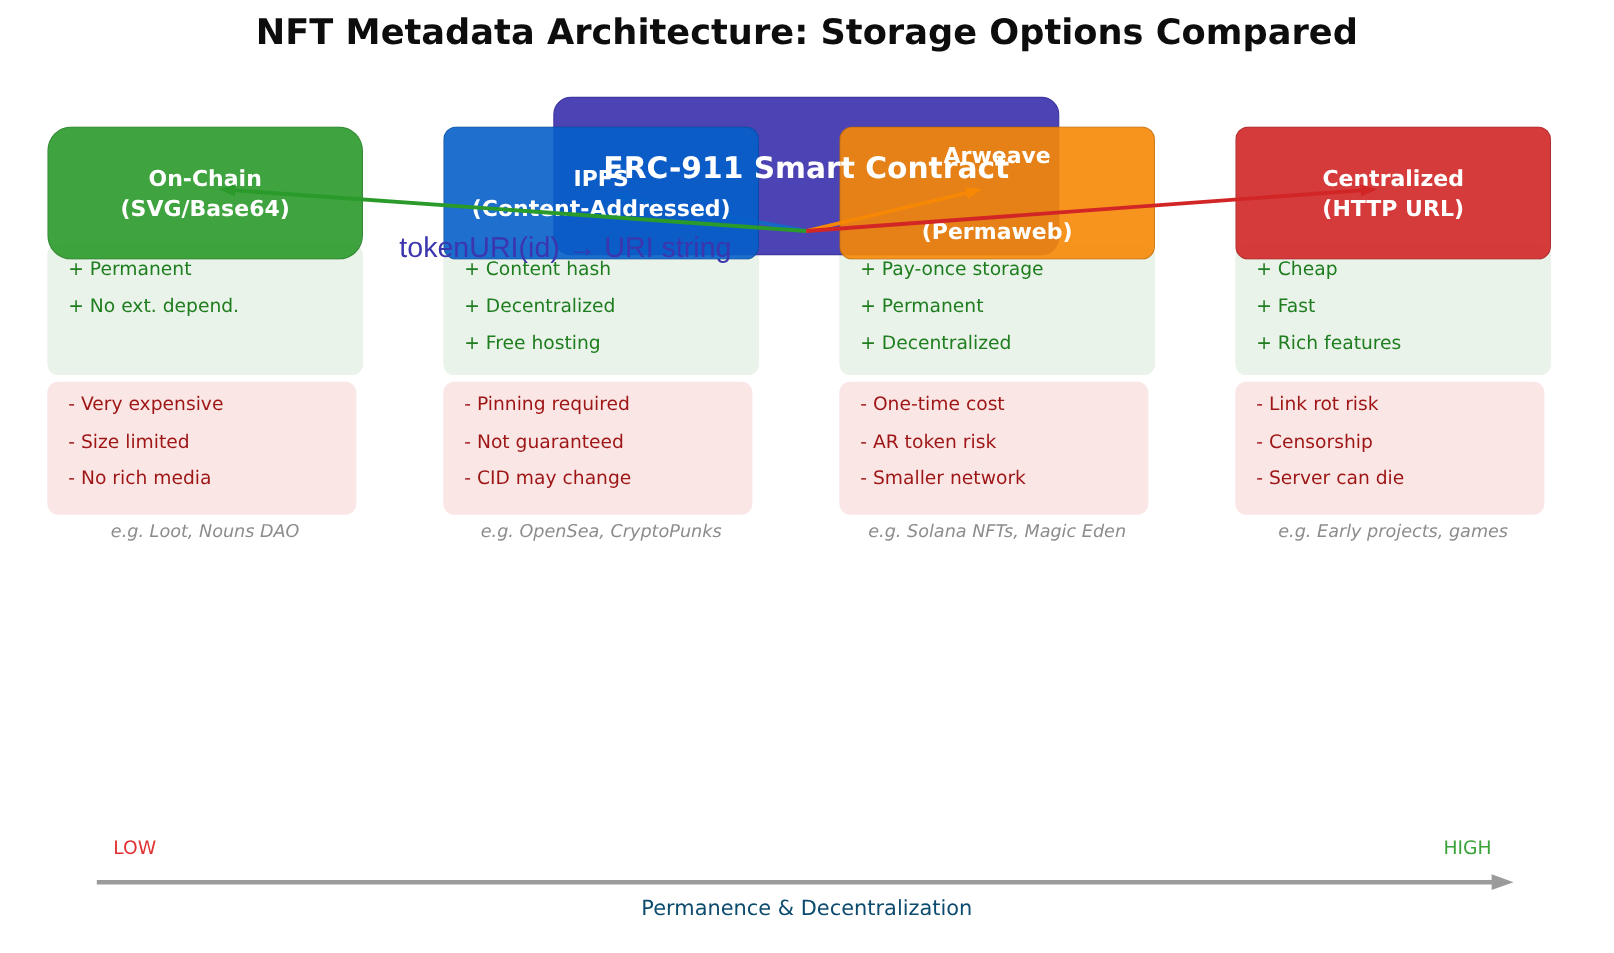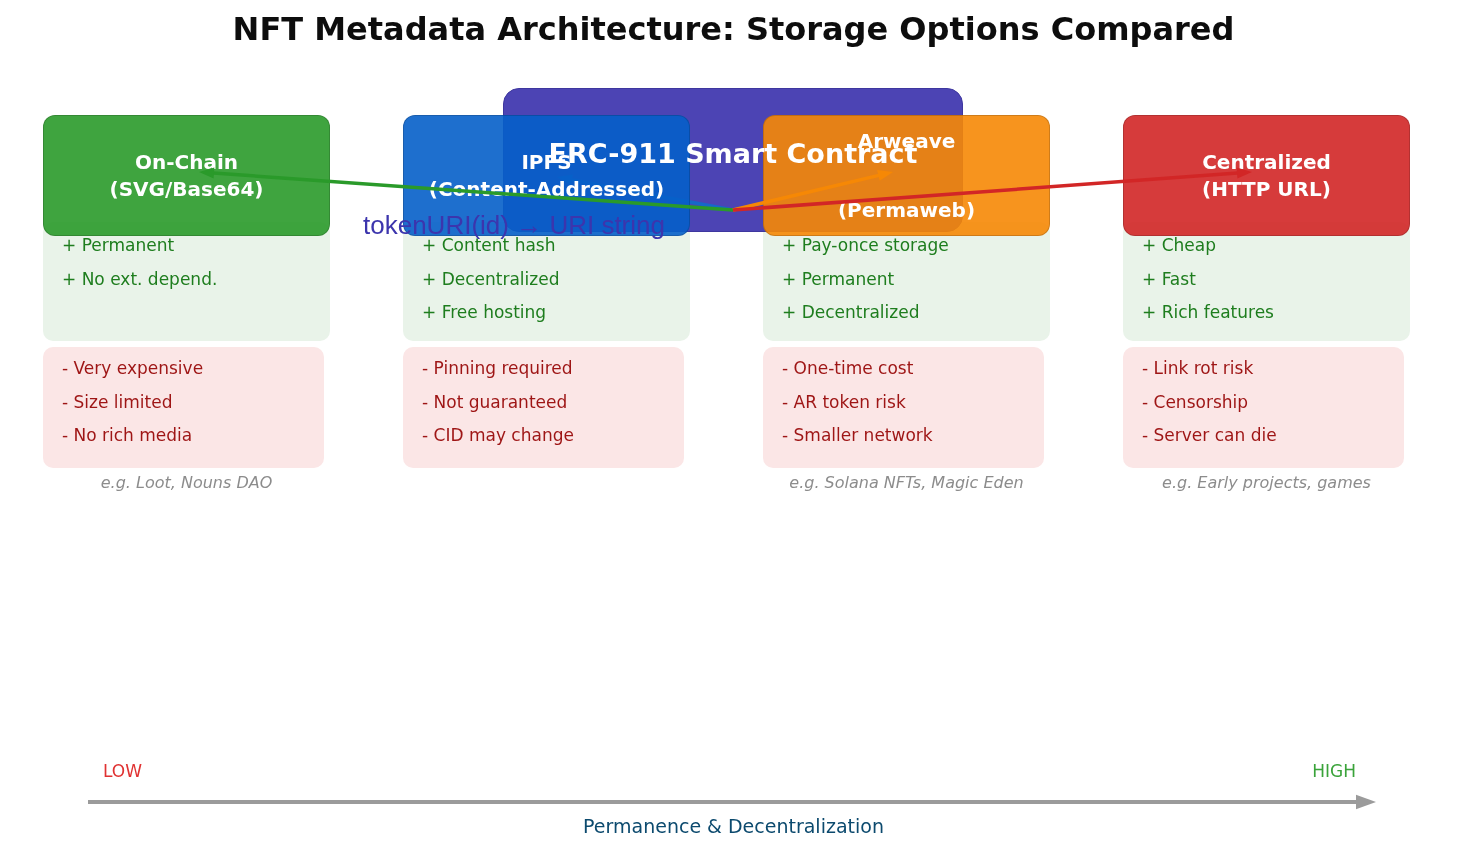--- a/index.html
+++ b/index.html
@@ -65,21 +65,21 @@
 
   <div class="page-title">NFT Metadata Architecture: Storage Options Compared</div>
 
   <div class="contract-box" style="background-color: rgb(76, 68, 180);"></div>
 
   <svg class="svg-layer under-arrows" viewBox="0 0 1467 866">
     <line x1="733" y1="210" x2="568" y2="179.3" stroke-width="3.5" style="stroke: rgb(22, 104, 200);"></line>
     <polygon points="557,177 572.8,174.4 570.7,185.2" style="fill: rgb(22, 104, 200);"></polygon>
   </svg>
 
-  <div class="col-header c0" style="background-color: rgba(42, 154, 42, 0.9);">
+  <div class="col-header c0" style="background-color: rgba(42, 154, 42, 0.9); border-radius: 22px;">
     <div>On-Chain</div>
     <div>(SVG/Base64)</div>
   </div>
   <div class="col-pros c0" style="background-color: rgb(233, 243, 233); color: rgb(30, 125, 30);">
     <ul class="item-list">
       <li>+ Permanent</li>
       <li>+ No ext. depend.</li>
     </ul>
   </div>
   <div class="col-cons c0" style="background-color: rgb(251, 230, 230); color: rgb(158, 21, 21);">
@@ -102,20 +102,21 @@
       <li>+ Free hosting</li>
     </ul>
   </div>
   <div class="col-cons c1" style="background-color: rgb(251, 230, 230); color: rgb(158, 21, 21);">
     <ul class="item-list">
       <li>- Pinning required</li>
       <li>- Not guaranteed</li>
       <li>- CID may change</li>
     </ul>
   </div>
+  <div class="col-example c1">e.g. OpenSea, CryptoPunks</div>
 
   <div class="col-header c2" style="background-color: rgba(246, 136, 5, 0.9); gap: 42px;">
     <div>Arweave</div>
     <div>(Permaweb)</div>
   </div>
   <div class="col-pros c2" style="background-color: rgb(233, 243, 233); color: rgb(30, 125, 30);">
     <ul class="item-list">
       <li>+ Pay-once storage</li>
       <li>+ Permanent</li>
       <li>+ Decentralized</li>

